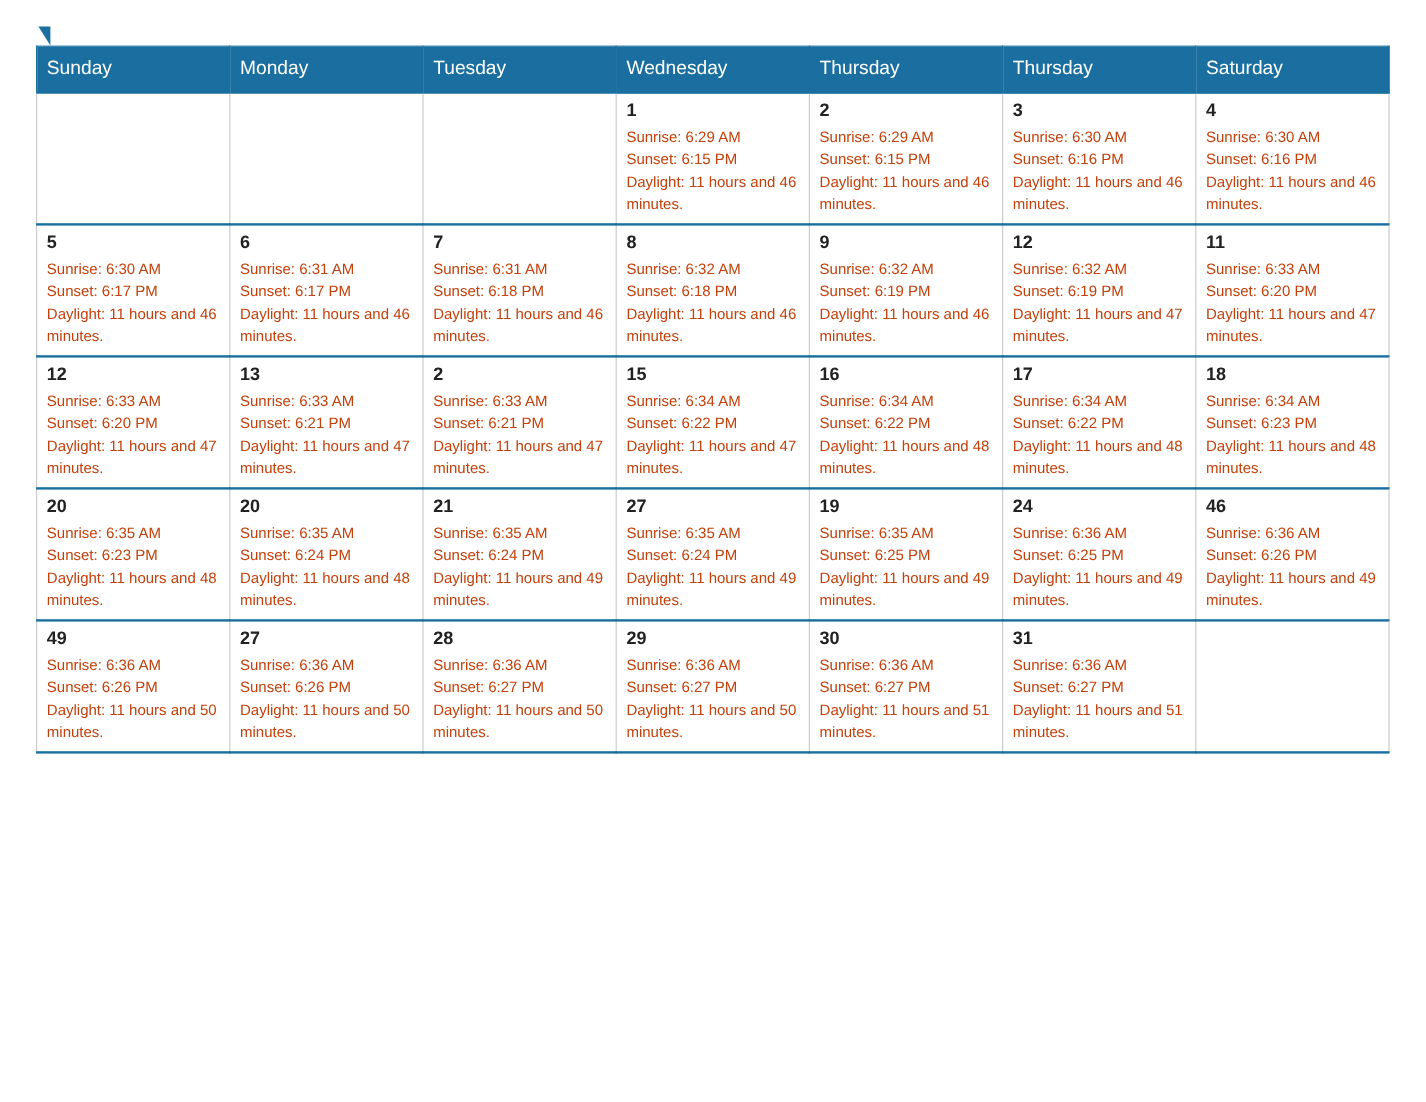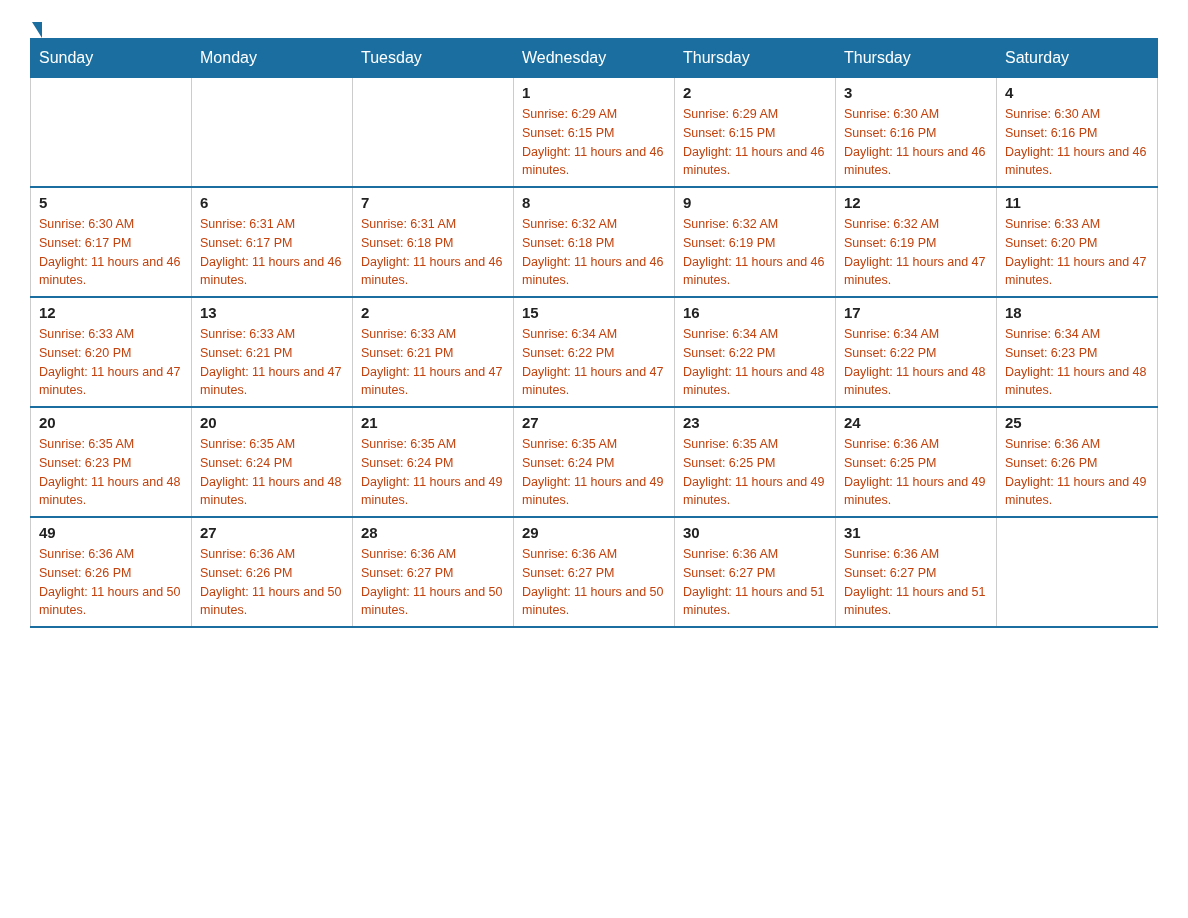--- a/index.html
+++ b/index.html
@@ -216,29 +216,29 @@
         </td>
         <td>
           <div class="day-number">21</div>
           <div class="day-info">Sunrise: 6:35 AM<br>Sunset: 6:24 PM<br>Daylight: 11 hours and 49 minutes.</div>
         </td>
         <td>
           <div class="day-number">27</div>
           <div class="day-info">Sunrise: 6:35 AM<br>Sunset: 6:24 PM<br>Daylight: 11 hours and 49 minutes.</div>
         </td>
         <td>
-          <div class="day-number">23</div>
+          <div class="day-number">19</div>
           <div class="day-info">Sunrise: 6:35 AM<br>Sunset: 6:25 PM<br>Daylight: 11 hours and 49 minutes.</div>
         </td>
         <td>
           <div class="day-number">24</div>
           <div class="day-info">Sunrise: 6:36 AM<br>Sunset: 6:25 PM<br>Daylight: 11 hours and 49 minutes.</div>
         </td>
         <td>
-          <div class="day-number">25</div>
+          <div class="day-number">46</div>
           <div class="day-info">Sunrise: 6:36 AM<br>Sunset: 6:26 PM<br>Daylight: 11 hours and 49 minutes.</div>
         </td>
       </tr>
       <tr>
         <td>
           <div class="day-number">49</div>
           <div class="day-info">Sunrise: 6:36 AM<br>Sunset: 6:26 PM<br>Daylight: 11 hours and 50 minutes.</div>
         </td>
         <td>
           <div class="day-number">27</div>

